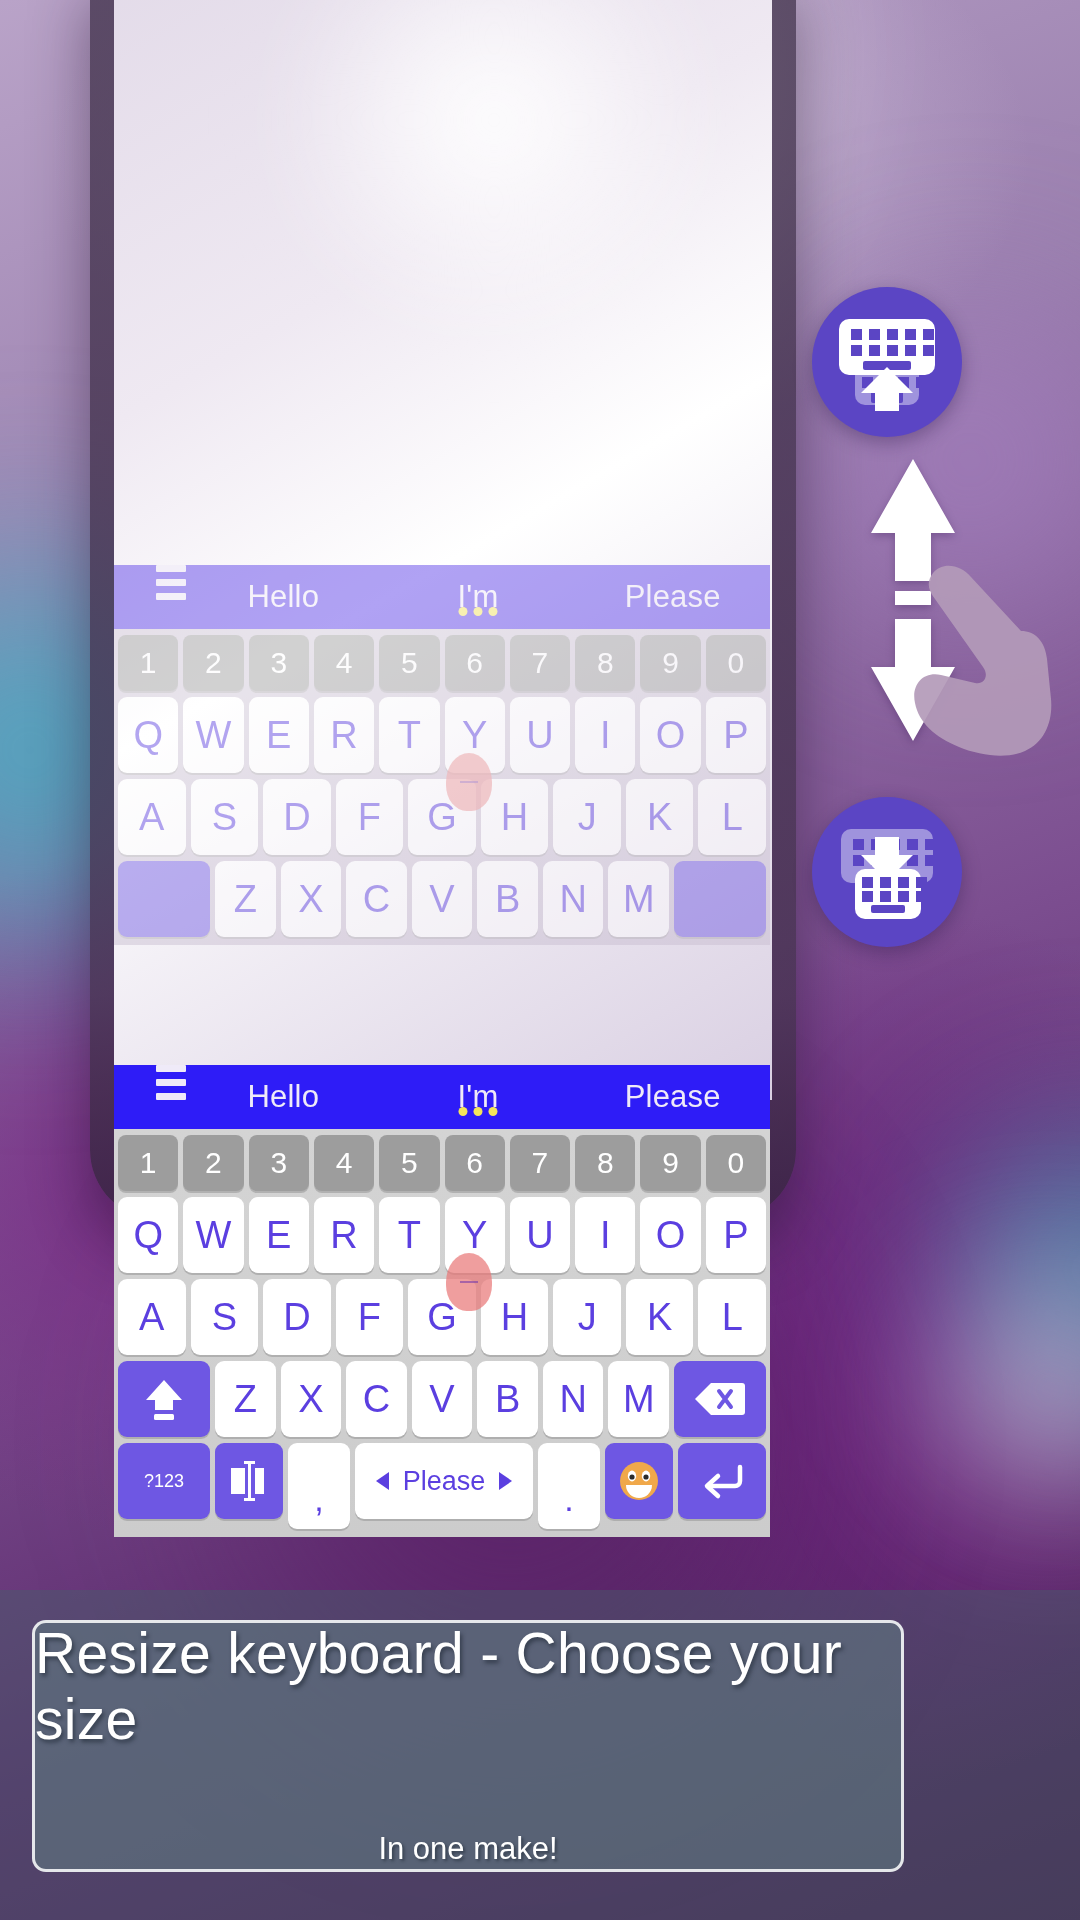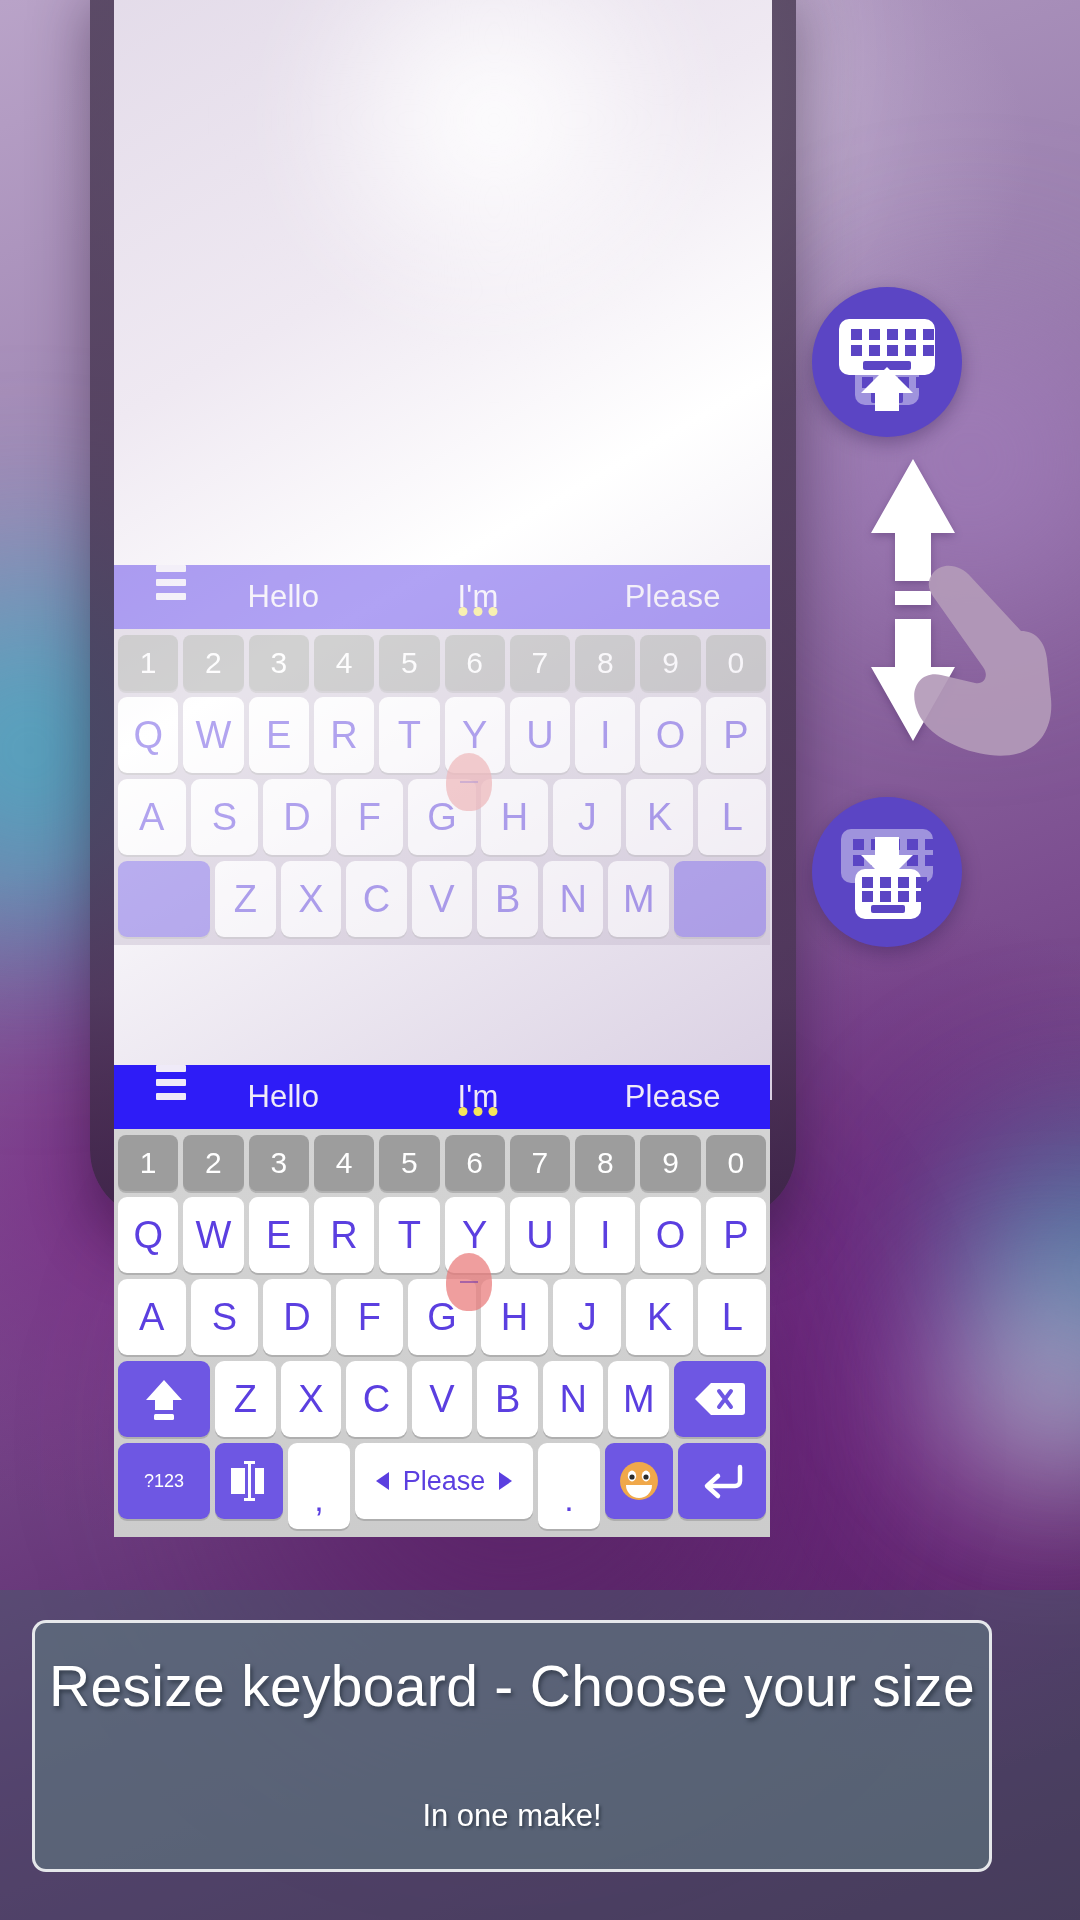--- a/index.html
+++ b/index.html
@@ -110,21 +110,21 @@
 
   .bigarrow{position:absolute;left:50%;transform:translateX(-50%);}
 
   
   #gesture{position:absolute;left:845px;top:455px;width:210px;height:330px;}
   .dbl{position:absolute;left:18px;top:0;width:100px;height:290px;
     filter:drop-shadow(0 3px 4px rgba(60,30,90,.35));}
   .hand{position:absolute;left:52px;top:100px;width:160px;height:220px;}
 
   
-  #caption{position:absolute;left:32px;top:1620px;width:960px;height:252px;
+  #caption{position:absolute;left:32px;top:1620px;width:872px;height:252px;
     box-sizing:border-box;border:3px solid rgba(255,255,255,.85);border-radius:14px;
     background:rgba(96,120,128,.62);
     display:flex;flex-direction:column;align-items:center;justify-content:center;}
   #caption .t1{color:#ffffff;font-size:57px;font-weight:400;letter-spacing:.3px;
     text-shadow:2px 3px 4px rgba(20,30,40,.55);margin-bottom:26px;}
   #caption .t2{color:#ffffff;font-size:31px;line-height:1.52;text-align:center;
     text-shadow:2px 2px 3px rgba(20,30,40,.5);}
   #captionband{position:absolute;left:0;top:1590px;width:1080px;height:330px;
     background:rgba(70,96,107,.45);}
 </style>

